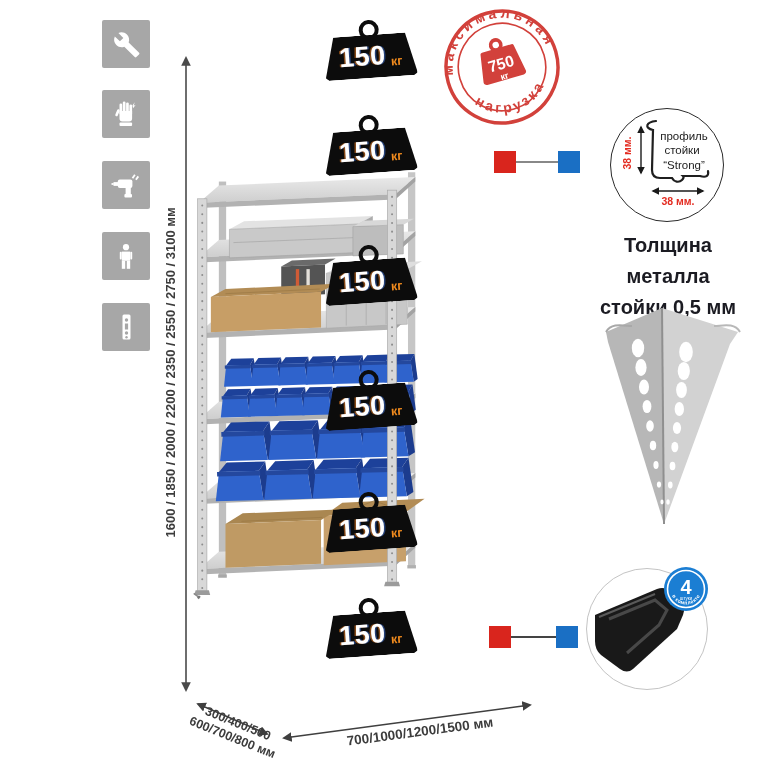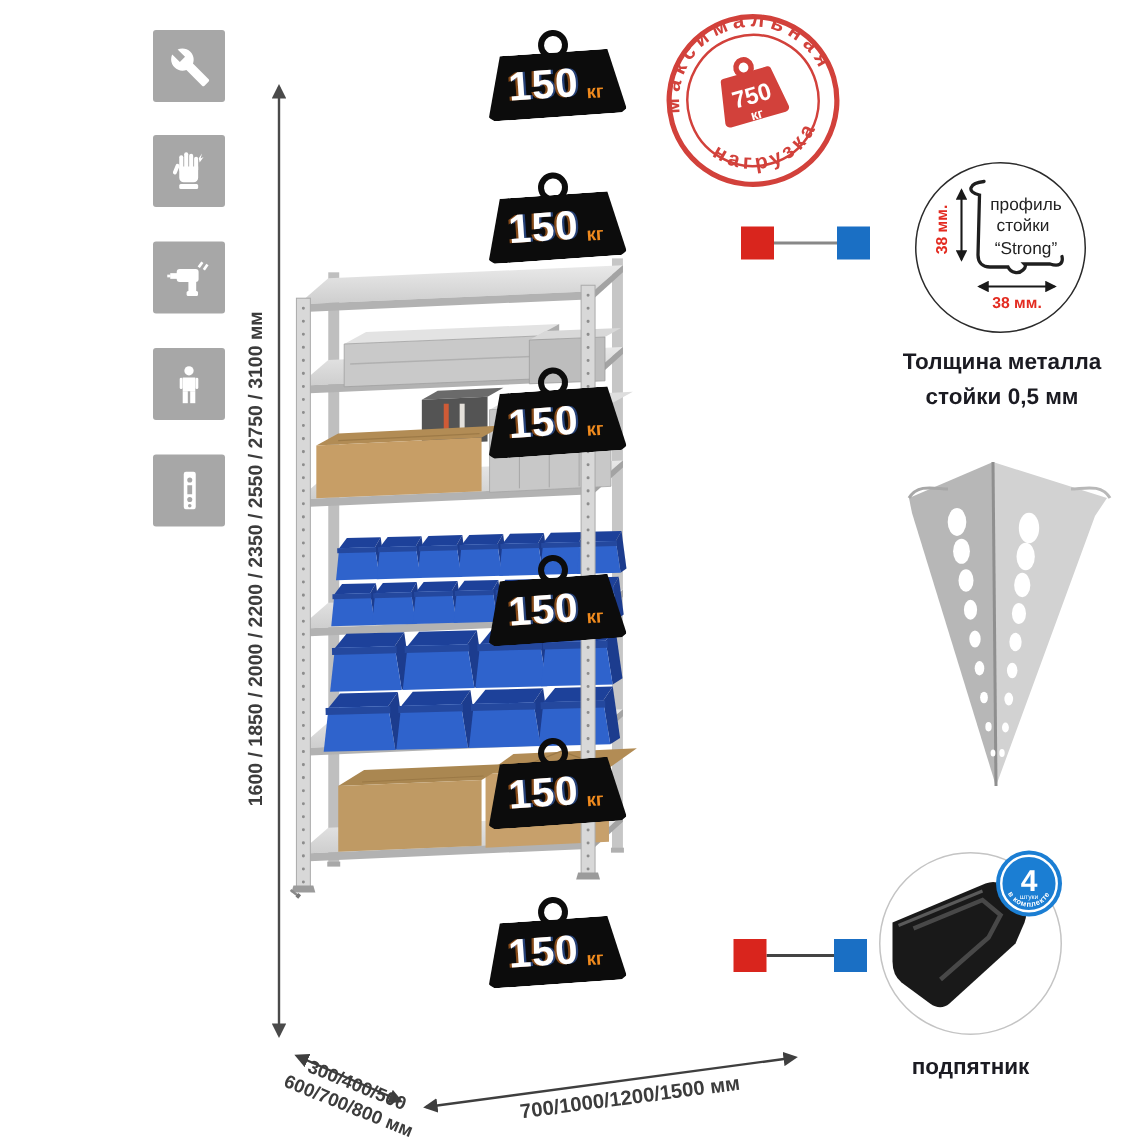--- a/index.html
+++ b/index.html
@@ -18,21 +18,21 @@
   .wval{color:#fff;font-weight:bold;font-size:27px;letter-spacing:.5px;
         text-shadow:-1.5px 0 rgba(235,125,35,.55),1.5px 0 rgba(70,130,250,.45);}
   .wunit{color:#ef8a1e;font-weight:bold;font-size:12.5px;margin:12px 0 0 5px;}
   
   .stamp{position:absolute;left:441px;top:6px;width:122px;height:122px;transform:rotate(-16deg);}
   
   .sq{position:absolute;width:22px;height:22px;}
   .cline{position:absolute;height:2px;}
   
   .dcirc{position:absolute;border-radius:50%;background:#fff;box-sizing:border-box;}
-  .cap{position:absolute;text-align:center;font-weight:bold;font-size:15px;color:#1b1b22;line-height:1.55;}
+  .cap{position:absolute;text-align:center;font-weight:bold;font-size:20px;color:#1b1b22;line-height:1.55;}
   .cap span{display:block;}
   
   .dimlab{position:absolute;font-weight:bold;color:#3c3c3c;text-align:center;}
 </style>
 </head>
 <body>
 
 <div class="stage">
 
   <div class="side-icon" style="top:20px">
@@ -361,21 +361,20 @@
   <svg class="abs" style="left:663px;top:566px" width="46" height="46" viewBox="0 0 46 46">
     <circle cx="23" cy="23" r="22" fill="#1b7ed3"></circle>
     <circle cx="23" cy="23" r="18.5" fill="none" stroke="#fff" stroke-width="1.6"></circle>
     <path id="barc" d="M9.6,30.8 A15.5,15.5 0 0 0 36.4,30.8" fill="none"></path>
     <text x="23" y="28" text-anchor="middle" font-size="20" font-weight="bold" fill="#fff">4</text>
     <text x="23" y="33.5" text-anchor="middle" font-size="4.5" fill="#fff">штуки</text>
     <text font-size="5" font-weight="bold" fill="#fff" letter-spacing=".4">
       <textPath href="#barc" startOffset="50%" text-anchor="middle">в комплекте</textPath></text>
   </svg>
   <div class="cap" style="left:582px;top:700px;width:130px;">
-    <span>подпятник</span>
   </div>
 
   <svg class="abs" style="left:150px;top:690px" width="200" height="70" viewBox="0 0 200 70">
     <defs>
         <marker id="ard" viewBox="0 0 10 10" refX="8" refY="5" markerWidth="6" markerHeight="6" orient="auto-start-reverse">
       <path d="M0 0L10 5L0 10z" fill="#3f3f3f"></path>
         </marker>
       </defs>
     <line x1="48" y1="14" x2="117" y2="44" stroke="#3f3f3f" stroke-width="1.6" marker-start="url(#ard)" marker-end="url(#ard)"></line>
   </svg>

